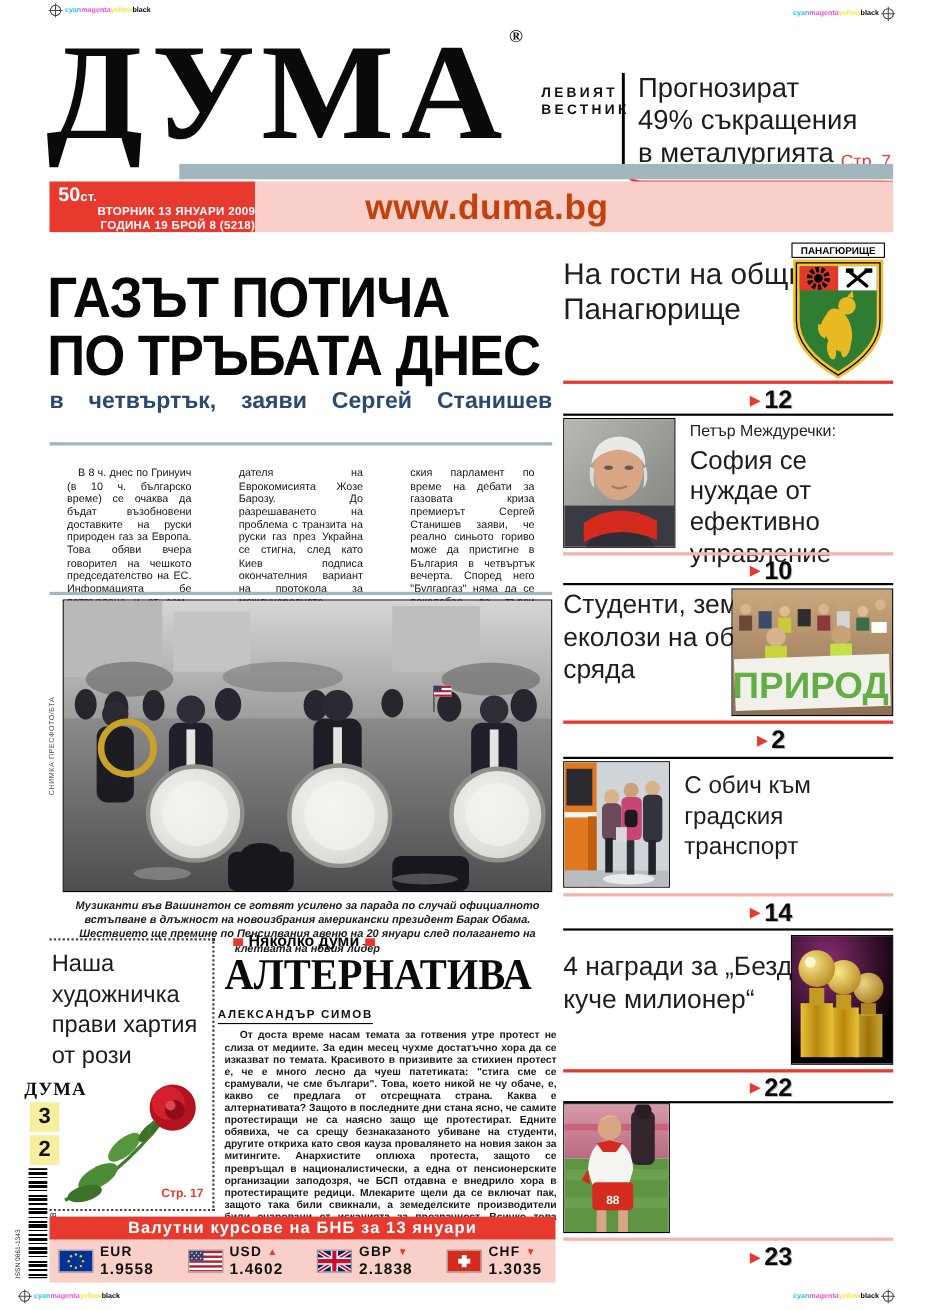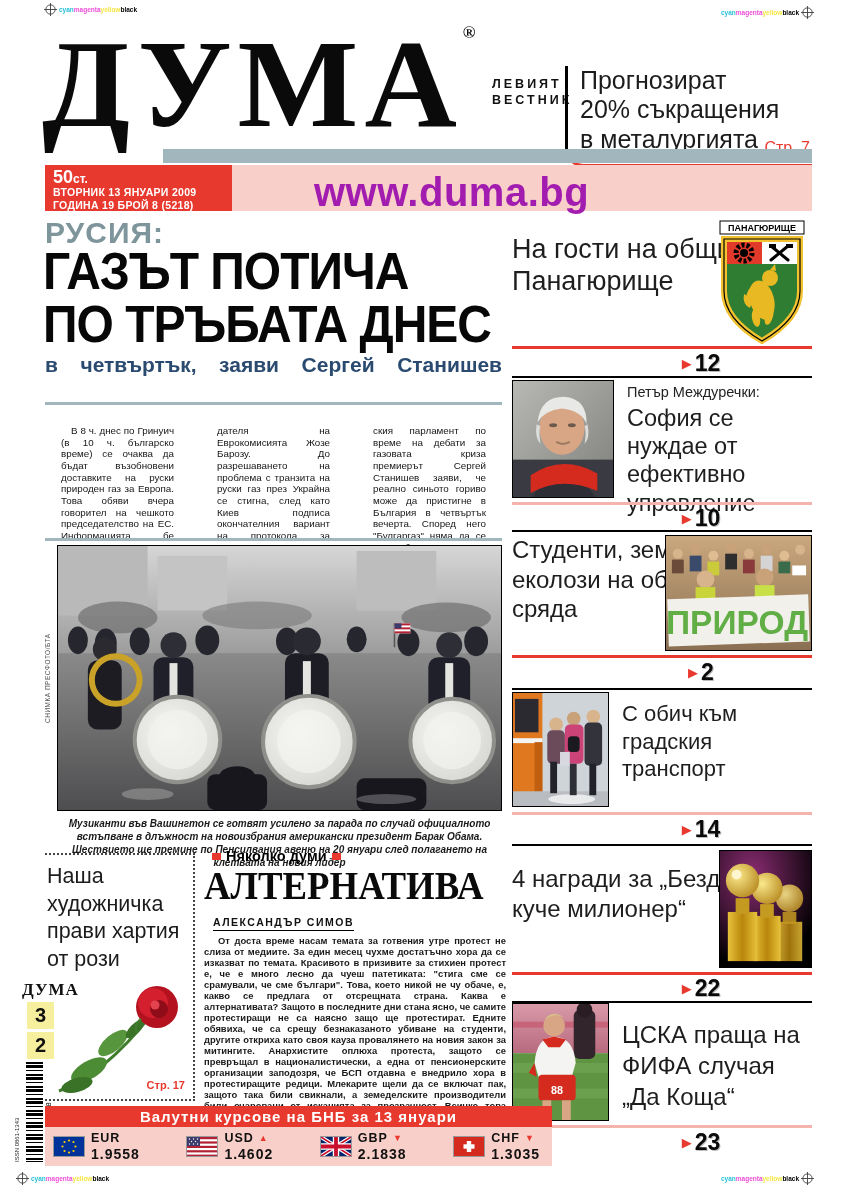--- a/index.html
+++ b/index.html
@@ -20,23 +20,23 @@
   .logo sup{font-size:17px;letter-spacing:0;vertical-align:90px;}
   .tagline{position:absolute;left:492px;top:76px;font-size:12.5px;font-weight:bold;letter-spacing:3px;line-height:1.3;color:#111;}
   .promo{position:absolute;left:565px;top:40px;width:232px;height:98px;
          border-left:3px solid #000000;border-bottom:3px solid #e8392f;border-bottom-left-radius:18px;
          padding:0 0 0 12px;font-size:25px;line-height:1.17;color:#1c1c1c;margin-top:26px;}
   .promo .pref{position:absolute;right:2px;bottom:6px;color:#e8392f;font-weight:normal;font-size:16px;}
   .teal-bar{position:absolute;left:163px;top:149px;width:649px;height:14px;background:#a2b7bd;}
   .red-info{position:absolute;left:45px;top:165px;width:187px;height:46px;background:#e8392f;color:#fff;padding:3px 0 0 8px;box-sizing:border-box;}
   .price{font-size:18px;font-weight:bold;line-height:1;}
   .price .unit{font-size:12px;}
-  .red-info .dl{font-size:10.5px;font-weight:bold;line-height:1.2;letter-spacing:0.3px;}
+  .red-info .dl{font-size:10.5px;font-weight:bold;line-height:1.2;letter-spacing:0.3px;text-align:right;}
   .pink-bar{position:absolute;left:232px;top:165px;width:580px;height:46px;background:#f8cfc9;}
-  .website{position:absolute;left:82px;top:5px;font-size:40px;font-weight:bold;color:#a21caf;letter-spacing:0.5px;}
+  .website{position:absolute;left:100px;top:5px;font-size:32px;font-weight:bold;color:#c2410c;letter-spacing:0.5px;}
 
   
   .kicker{position:absolute;left:45px;top:216px;font-size:30px;font-weight:bold;color:#7f959c;letter-spacing:1px;}
   .headline{position:absolute;left:43px;top:246px;font-size:48px;font-weight:bold;line-height:1.02;
             letter-spacing:-1px;color:#070707;transform:scaleY(1.08);transform-origin:top left;}
   .subhead{position:absolute;left:45px;top:352px;width:457px;font-size:21px;font-weight:bold;color:#2b4a70;line-height:1.2;}
   .subhead div{text-align:justify;text-align-last:justify;}
   .rule-teal{position:absolute;left:45px;width:457px;height:3px;background:#a2b7bd;}
   .rt1{top:402px;} .rt2{top:538px;}
   .lead-cols{position:absolute;left:45px;top:409px;width:457px;height:126px;display:flex;gap:11px;}
@@ -70,21 +70,21 @@
   .barcode{position:absolute;left:26px;top:1062px;width:17px;height:100px;
            background:repeating-linear-gradient(180deg,#000 0 2px,#fff 2px 3px,#000 3px 6px,#fff 6px 8px,#000 8px 9px,#fff 9px 12px);}
   .barcode-digits{position:absolute;left:44px;top:1062px;height:100px;writing-mode:vertical-rl;transform:rotate(180deg);
                   font-size:7.5px;color:#000;letter-spacing:0.5px;}
 
   
   .edit-rubric{position:absolute;left:212px;top:848px;font-size:14.5px;font-weight:bold;color:#000;display:flex;align-items:center;gap:5px;}
   .sq{width:9px;height:7px;background:#e8392f;display:inline-block;}
   .edit-title{position:absolute;left:204px;top:862px;font-family:"Liberation Serif","DejaVu Serif",serif;font-weight:bold;
               font-size:40px;letter-spacing:0;color:#0a0a0a;transform:scaleX(0.92);transform-origin:top left;white-space:nowrap;}
-  .edit-byline{position:absolute;left:213px;top:916px;font-size:10.5px;font-weight:bold;letter-spacing:1.5px;
+  .edit-byline{position:absolute;left:198px;top:916px;font-size:10.5px;font-weight:bold;letter-spacing:1.5px;
                border-bottom:1.5px solid #000;padding-bottom:2px;}
   .edit-body{position:absolute;left:204px;top:935px;width:302px;font-size:9.4px;font-weight:bold;line-height:1.17;
              text-align:justify;color:#1a1a1a;}
   .edit-body p{margin:0;text-indent:14px;}
 
   
   .sb{position:absolute;left:512px;width:300px;}
   .sb .title{color:#1e1e1e;}
   .rule-red{position:absolute;left:0;right:0;height:3px;background:#e8392f;}
   .rule-pink{position:absolute;left:0;right:0;height:3px;background:#f5b3ad;}
@@ -121,21 +121,21 @@
   .sb5 .title{position:absolute;left:0;top:14px;font-size:24px;line-height:1.25;}
   .sb5 .sb-photo{right:0;top:0;width:93px;height:118px;}
   .sb5 .rule-red{top:122px;} .sb5 .page-row{top:125px;} .sb5 .rule-black{top:151px;}
   
   .sb6{top:1003px;height:155px;}
   .sb6 .sb-photo{left:0;top:0;width:97px;height:118px;}
   .sb6 .title{position:absolute;left:110px;top:16px;font-size:24px;line-height:1.3;}
   .sb6 .rule-pink{top:122px;} .sb6 .page-row{top:126px;}
 
   
-  .currency{position:absolute;left:45px;top:1106px;width:507px;}
+  .currency{position:absolute;left:45px;top:1106px;width:460px;}
   .cur-head{background:#e8392f;color:#fff;font-weight:bold;font-size:15px;letter-spacing:1px;
             text-align:center;height:21px;line-height:21px;}
   .cur-row{background:#f8cfc9;height:39px;display:flex;align-items:center;justify-content:space-between;padding:0 12px 0 8px;}
   .rate{display:flex;align-items:center;gap:6px;}
   .flag{width:30px;height:19px;border:1px solid #999;box-sizing:content-box;}
   .flag svg{display:block;width:100%;height:100%;}
   .rate .code-row{font-weight:bold;font-size:12.5px;letter-spacing:1px;display:flex;gap:5px;align-items:center;color:#111;}
   .rate .trend{color:#e8392f;font-size:9px;}
   .rate .value{font-weight:bold;font-size:14px;letter-spacing:1px;color:#111;}
 </style>
@@ -178,37 +178,36 @@
   </div>
 
   <div class="logo"><span>ДУМА</span><sup>®</sup></div>
   <div class="tagline">
     <div>ЛЕВИЯТ</div>
     <div>ВЕСТНИК</div>
   </div>
 
   <div class="promo">
     <div>Прогнозират</div>
-    <div>20% съкращения</div>
+    <div>49% съкращения</div>
     <div>в металургията</div>
     <span class="pref">Стр. 7</span>
   </div>
 
   <div class="teal-bar"></div>
 
   <div class="red-info">
     <div class="price"><span>50</span><span class="unit">ст.</span></div>
     <div class="dl">ВТОРНИК 13 ЯНУАРИ 2009</div>
     <div class="dl">ГОДИНА 19 БРОЙ 8 (5218)</div>
   </div>
   <div class="pink-bar">
     <span class="website">www.duma.bg</span>
   </div>
 
-  <div class="kicker">РУСИЯ:</div>
   <div class="headline">
     <div>ГАЗЪТ ПОТИЧА</div>
     <div>ПО ТРЪБАТА ДНЕС</div>
   </div>
   <div class="subhead">
     <div>в четвъртък, заяви Сергей Станишев</div>
   </div>
   <div class="rule-teal rt1"></div>
   <div class="lead-cols">
     <div class="lead-col">
@@ -558,21 +557,20 @@
         <path d="M 32 16 Q 42 4 54 16 Q 48 10 40 12 Z" fill="#d8c08a"></path>
         <path d="M 22 60 Q 24 34 42 33 Q 62 34 64 60 L 60 74 L 26 74 Z" fill="#f4f4f2"></path>
         <path d="M 30 36 L 42 33 L 54 36 L 48 44 L 36 44 Z" fill="#d42b1e"></path>
         <path d="M 22 60 l -6 10 l 8 4 z" fill="#d42b1e"></path>
         <rect x="26" y="72" width="38" height="26" rx="4" fill="#d42b1e"></rect>
         <text x="45" y="92" text-anchor="middle" font-size="11" font-weight="bold" font-family="Liberation Sans, sans-serif" fill="#fff">88</text>
         <rect x="30" y="98" width="9" height="20" fill="#d8a685"></rect>
         <rect x="50" y="98" width="9" height="20" fill="#d8a685"></rect>
       </svg>
     </div>
-    <div class="title">ЦСКА праща на ФИФА случая „Да Коща“</div>
     <div class="rule-pink"></div>
     <div class="page-row">
       <span class="tri">▶</span>
       <span class="pnum">23</span>
     </div>
   </div>
 
   <div class="currency">
     <div class="cur-head">Валутни курсове на БНБ за 13 януари</div>
     <div class="cur-row">

